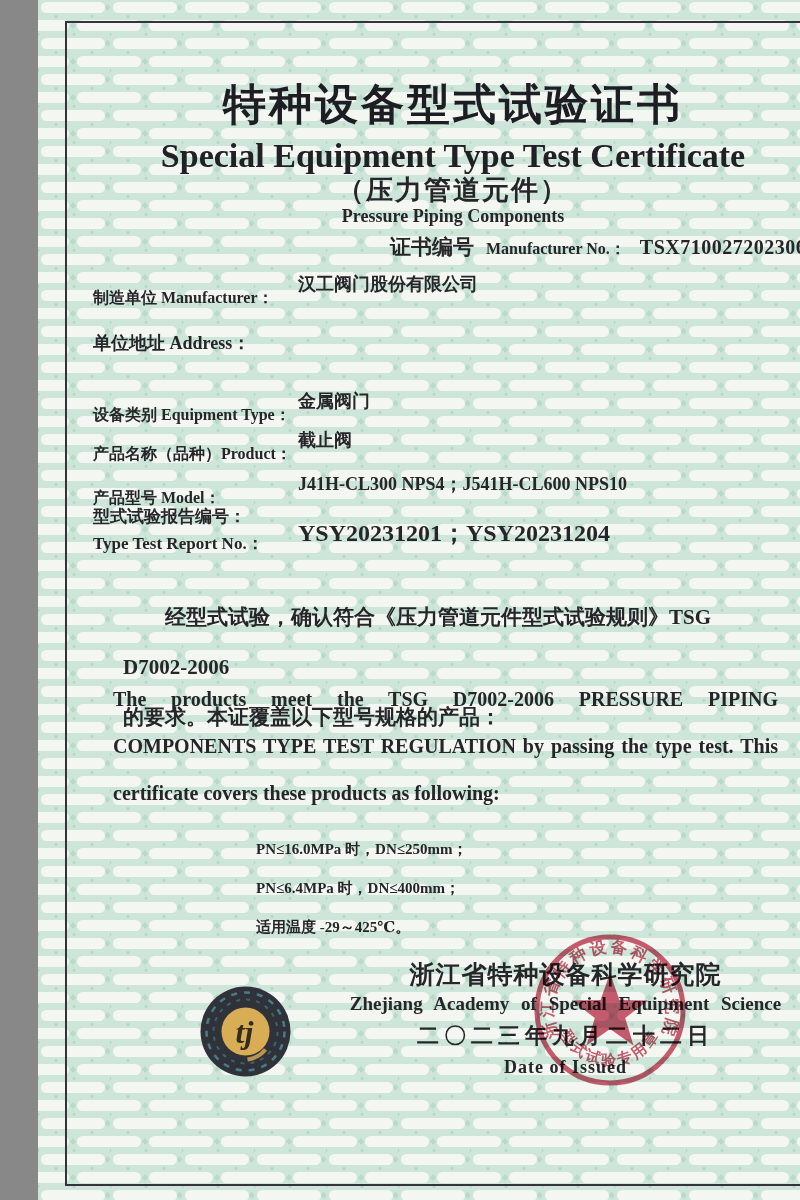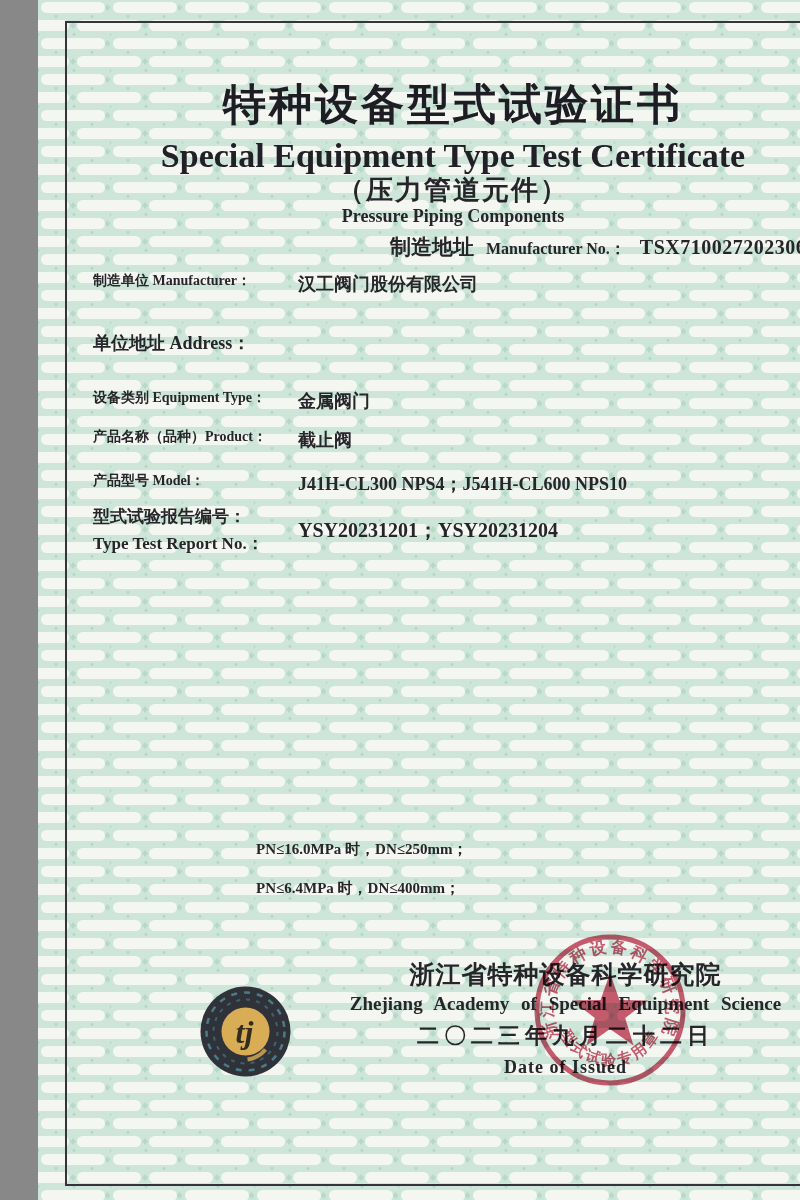--- a/index.html
+++ b/index.html
@@ -18,26 +18,26 @@
   .ctr{left:60px;right:30px;text-align:center;}
   .title-cn{top:76px;font-size:43px;font-weight:bold;letter-spacing:3px;color:#1d1d23;}
   .title-en{top:137px;font-size:34px;font-weight:bold;color:#202026;}
   .sub-cn{top:172px;font-size:27px;font-weight:bold;letter-spacing:2px;}
   .sub-en{top:206px;font-size:18px;font-weight:bold;}
   .cert-line{left:352px;top:233px;font-weight:bold;white-space:nowrap;}
   .cert-cn{font-size:21px;}
   .cert-en{font-size:16px;margin-left:8px;}
   .cert-val{font-size:20px;margin-left:10px;letter-spacing:0.5px;}
   .row{left:55px;width:710px;font-weight:bold;}
-  .row .label{position:absolute;left:0;top:0;font-size:14px;white-space:nowrap;}
+  .row .label{position:absolute;left:0;top:16px;font-size:16px;white-space:nowrap;}
   .row .value{position:absolute;left:205px;top:0;font-size:18px;white-space:nowrap;}
   .addr-label{left:55px;top:331px;font-size:18px;font-weight:bold;white-space:nowrap;}
   .addr-value{left:260px;top:308px;width:505px;font-size:15.5px;line-height:25px;font-weight:bold;}
   .report-label{left:55px;top:503px;font-size:17px;line-height:27px;font-weight:bold;}
-  .report-value{left:260px;top:517px;font-size:20px;font-weight:bold;white-space:nowrap;}
+  .report-value{left:260px;top:517px;font-size:24px;font-weight:bold;white-space:nowrap;}
   .para-cn{left:85px;right:60px;top:592px;font-size:21px;line-height:50px;font-weight:bold;}
   .para-cn .indent{text-indent:42px;}
   .para-en{left:75px;right:60px;top:676px;font-size:20px;line-height:47px;font-weight:bold;
            text-align:justify;text-align-last:left;}
   .specs{left:218px;top:830px;font-size:15px;line-height:39px;font-weight:bold;white-space:nowrap;}
   .issuer{left:285px;right:30px;text-align:center;font-weight:bold;}
   .issuer-cn{top:958px;font-size:25px;letter-spacing:1px;}
   .issuer-en{top:993px;font-size:19px;word-spacing:7px;}
   .issuer-date{top:1021px;font-size:22px;letter-spacing:5px;}
   .issuer-datelabel{top:1057px;font-size:18px;letter-spacing:1px;}
@@ -70,21 +70,21 @@
   </svg>
 
   <div class="frame"></div>
 
   <div class="abs ctr title-cn">特种设备型式试验证书</div>
   <div class="abs ctr title-en">Special Equipment Type Test Certificate</div>
   <div class="abs ctr sub-cn">（压力管道元件）</div>
   <div class="abs ctr sub-en">Pressure Piping Components</div>
 
   <div class="abs cert-line">
-    <span class="cert-cn">制造地址</span>
+    <span class="cert-cn">证书编号</span>
     <span class="cert-en">Manufacturer No.：</span>
     <span class="cert-val">TSX71002720230613</span>
   </div>
 
   <div class="abs row" style="top:272px;">
     <span class="label">制造单位 Manufacturer：</span>
     <span class="value">汉工阀门股份有限公司</span>
   </div>
 
   <div class="abs addr-label">单位地址 Address：</div>
@@ -103,25 +103,31 @@
     <span class="label">产品型号 Model：</span>
     <span class="value">J41H-CL300 NPS4；J541H-CL600 NPS10</span>
   </div>
 
   <div class="abs report-label">
     <div>型式试验报告编号：</div>
     <div>Type Test Report No.：</div>
   </div>
   <div class="abs report-value">YSY20231201；YSY20231204</div>
 
+  <div class="abs para-cn">
+    <div class="indent">经型式试验，确认符合《压力管道元件型式试验规则》TSG D7002-2006</div>
+    <div>的要求。本证覆盖以下型号规格的产品：</div>
+  </div>
 
+  <div class="abs para-en">The products meet the TSG D7002-2006 PRESSURE PIPING COMPONENTS TYPE TEST REGULATION by passing the type test. This certificate covers these products as following:</div>
 
   <div class="abs specs">
     <div>PN≤16.0MPa 时，DN≤250mm；</div>
     <div>PN≤6.4MPa 时，DN≤400mm；</div>
+    <div>适用温度 -29～425℃。</div>
   </div>
 
   <div class="abs issuer issuer-cn">浙江省特种设备科学研究院</div>
   <div class="abs issuer issuer-en">Zhejiang Academy of Special Equipment Science</div>
   <div class="abs issuer issuer-date">二〇二三年九月二十二日</div>
   <div class="abs issuer issuer-datelabel">Date of Issued</div>
 
   <svg class="abs stamp" width="162" height="162" viewBox="-81 -81 162 162" aria-hidden="true">
     <defs>
       <path id="arcTop" d="M -54 18.5 A 57.2 57.2 0 1 1 54 18.5"></path>

